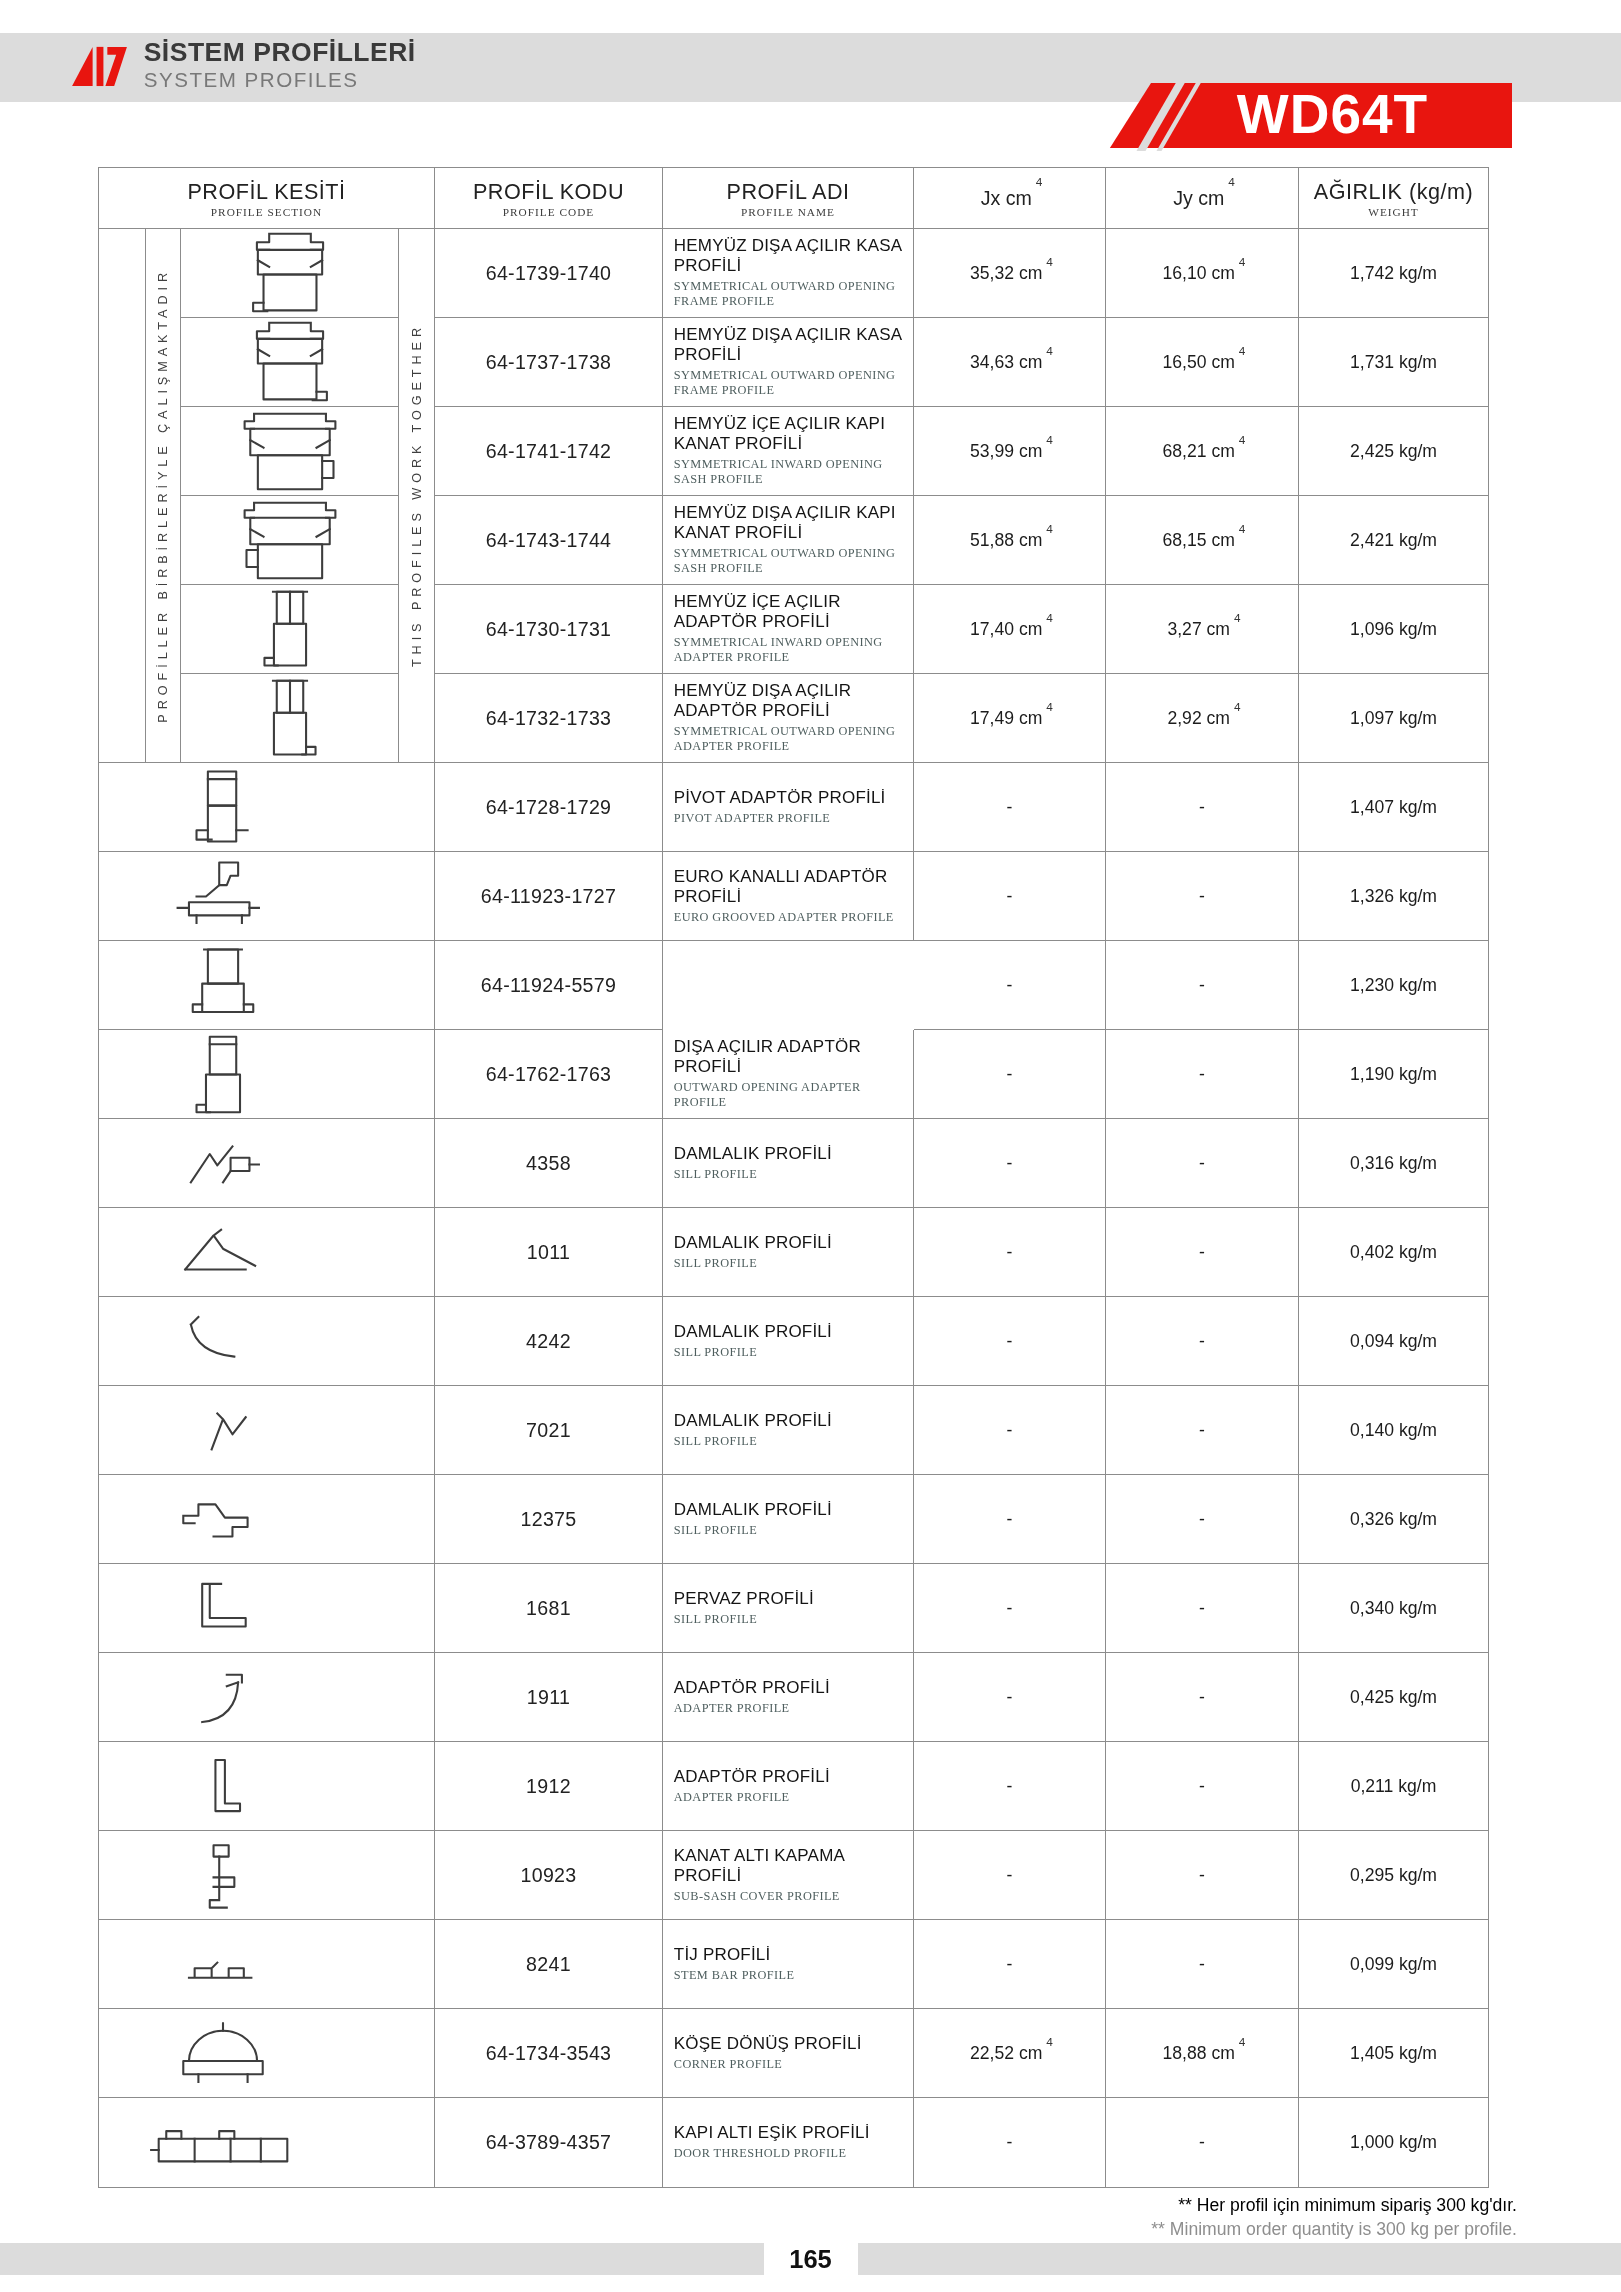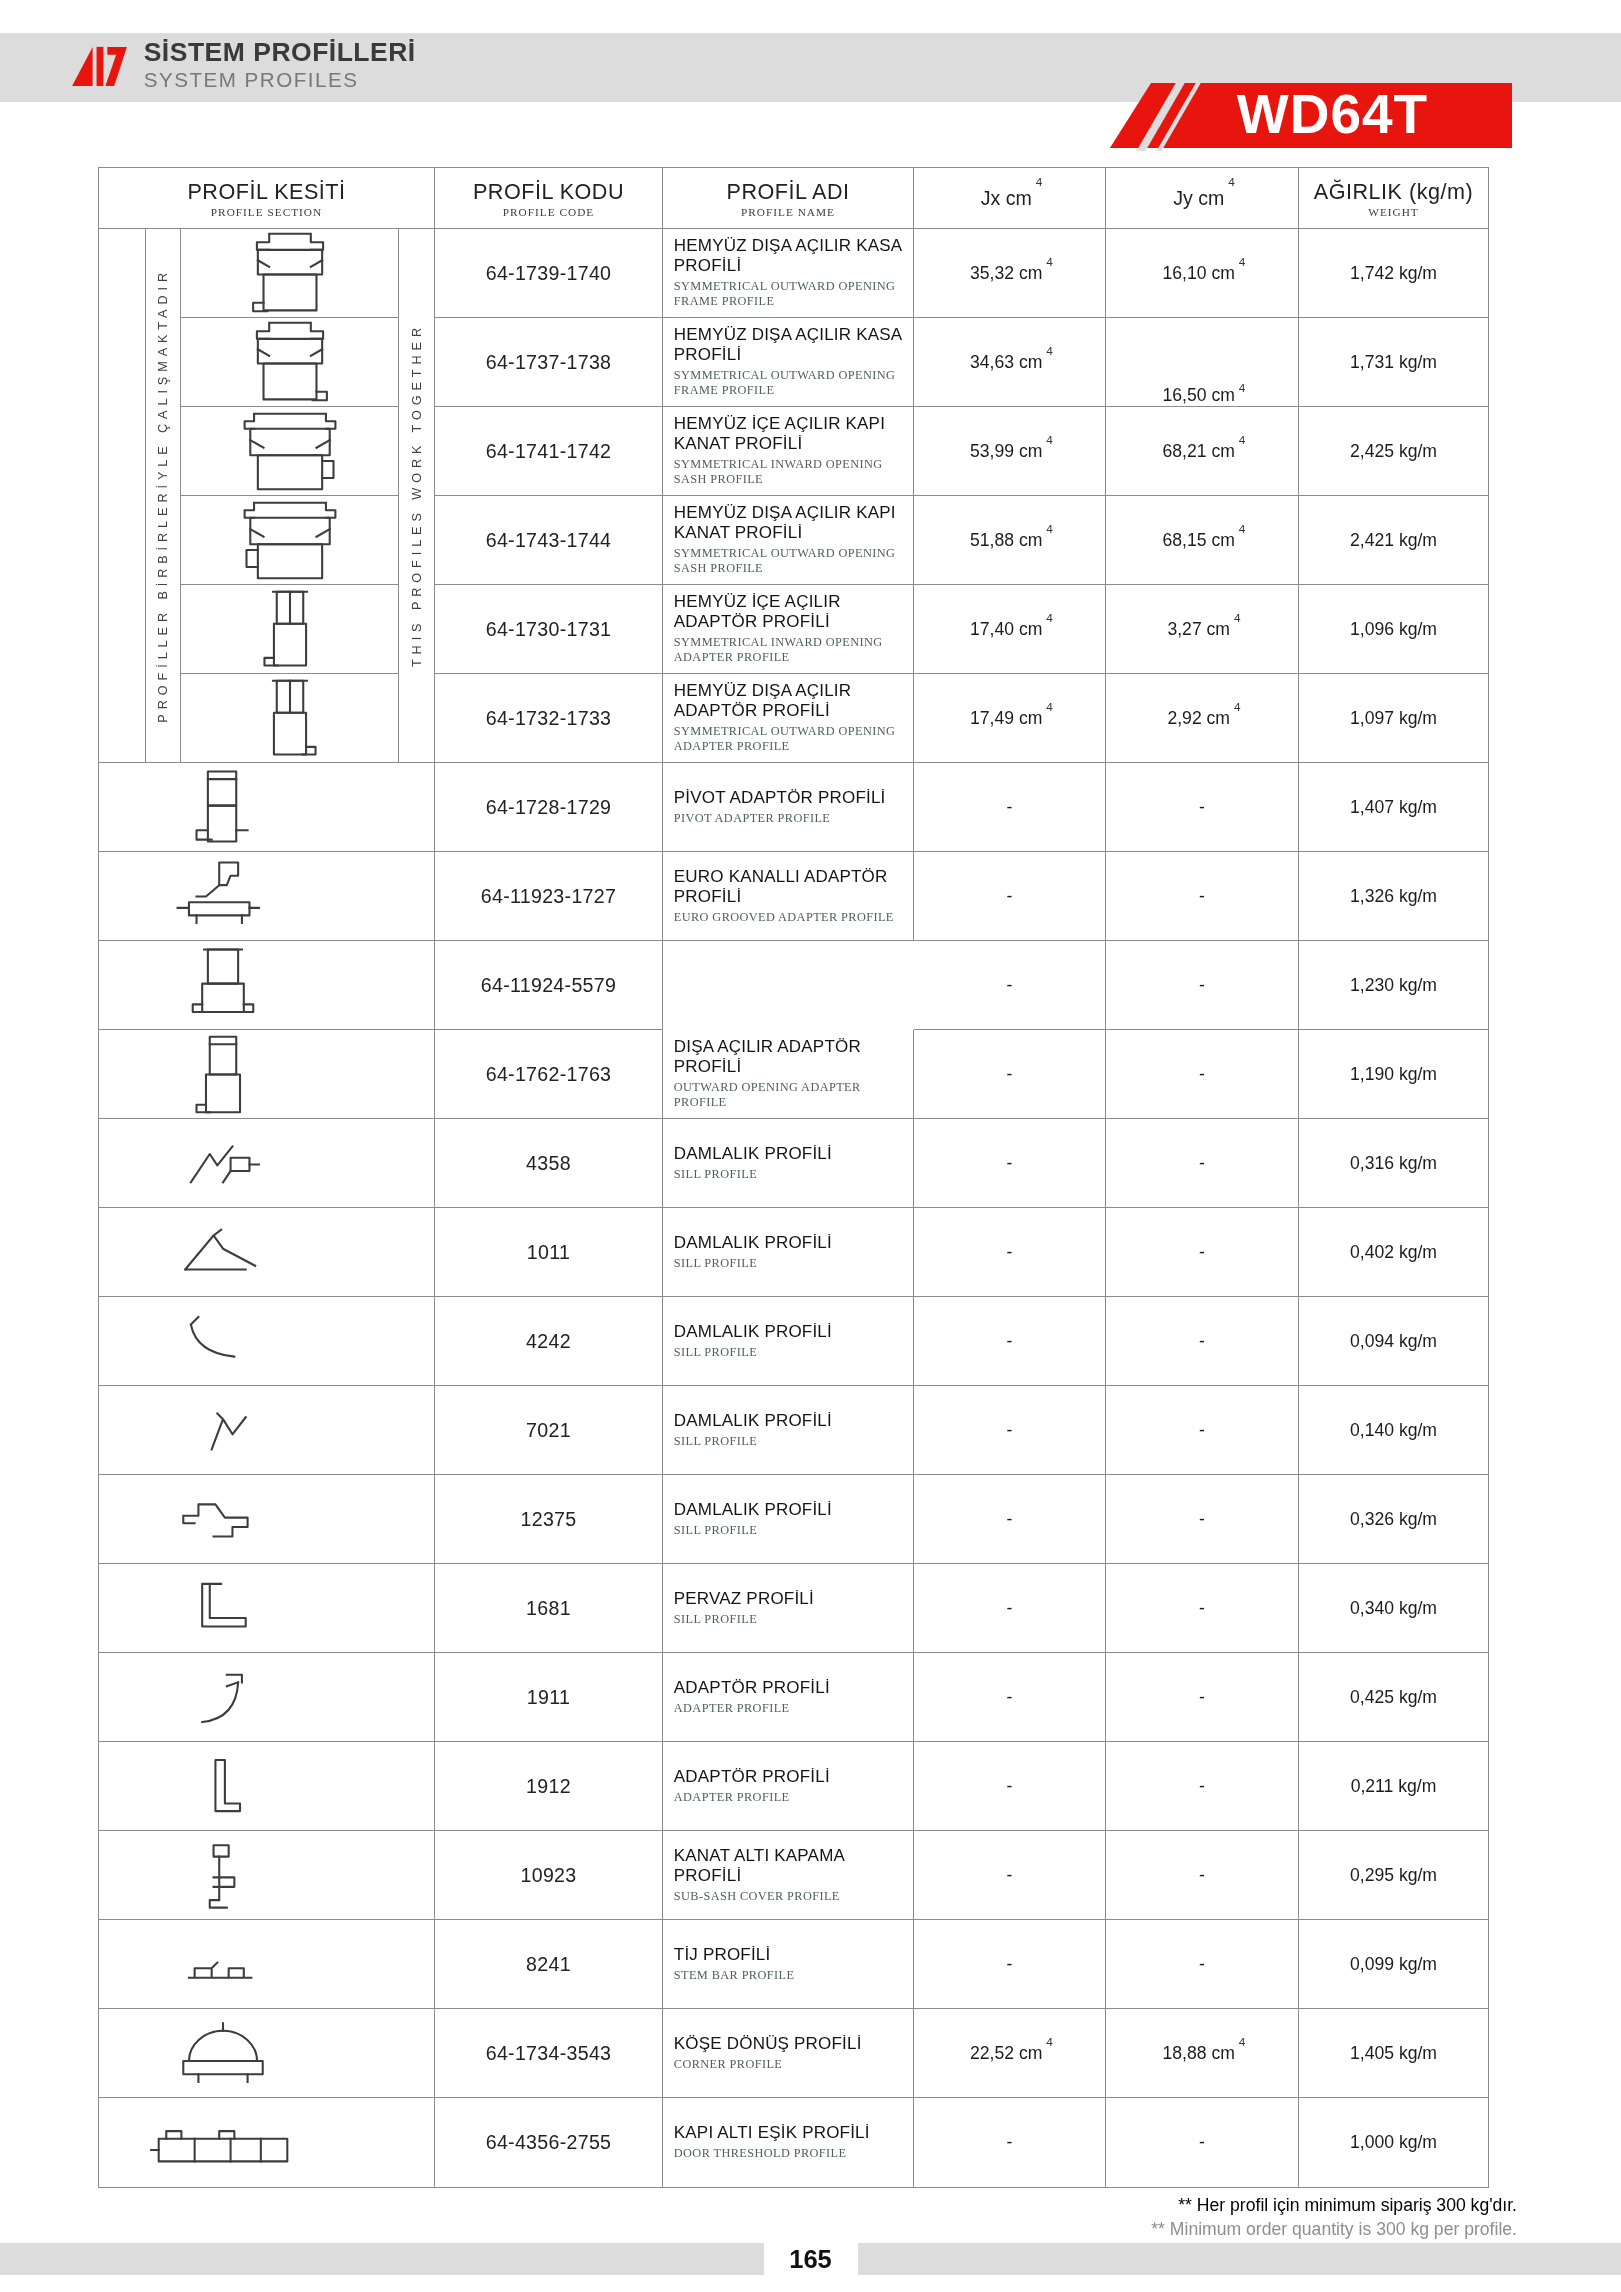--- a/index.html
+++ b/index.html
@@ -166,21 +166,21 @@
       </div>
       <div class="c code-cell" style="grid-area: 3 / 5;">64-1737-1738</div>
       <div class="c name-cell" style="grid-area: 3 / 6;">
         <div class="ntr">HEMYÜZ DIŞA AÇILIR KASA PROFİLİ</div>
         <div class="nen">SYMMETRICAL OUTWARD OPENING FRAME PROFILE</div>
       </div>
       <div class="c val-cell" style="grid-area: 3 / 7;">
         <span>34,63 cm</span>
         <sup>4</sup>
       </div>
-      <div class="c val-cell" style="grid-area: 3 / 8; align-items: flex-end;">
+      <div class="c val-cell" style="grid-area: 3 / 8;">
         <span>16,50 cm</span>
         <sup>4</sup>
       </div>
       <div class="c val-cell no-r" style="grid-area: 3 / 9;">1,731 kg/m</div>
       <div class="c img-cell" style="grid-area: 4 / 3;">
         <svg viewBox="0 0 200 92" width="200" height="87">
           <g fill="none" stroke="#3d3d3d" stroke-width="2.2" stroke-linejoin="round" stroke-linecap="square">
             <path d="M62 6h76M62 6v8h-10v8h10M138 6v8h10v8h-10"></path>
             <rect x="58" y="22" width="84" height="28"></rect>
             <path d="M58 34l14 8M142 34l-14 8"></path>
@@ -519,21 +519,21 @@
       </div>
       <div class="c val-cell no-r" style="grid-area: 22 / 9;">1,405 kg/m</div>
       <div class="c img-cell sec-full no-b" style="grid-area: 23 / 1 / auto / 5;">
         <svg viewBox="0 0 200 92" width="200" height="87">
           <g fill="none" stroke="#3d3d3d" stroke-width="2.2" stroke-linejoin="round" stroke-linecap="square">
             <rect x="32" y="42" width="136" height="24"></rect>
             <path d="M70 42v24M108 42v24M140 42v24M40 42v-8h16v8M96 42v-8h16v8M32 54h-8"></path>
           </g>
         </svg>
       </div>
-      <div class="c code-cell no-b" style="grid-area: 23 / 5;">64-4356-2755</div>
+      <div class="c code-cell no-b" style="grid-area: 23 / 5;">64-3789-4357</div>
       <div class="c name-cell no-b" style="grid-area: 23 / 6;">
         <div class="ntr">KAPI ALTI EŞİK PROFİLİ</div>
         <div class="nen">DOOR THRESHOLD PROFILE</div>
       </div>
       <div class="c val-cell no-b" style="grid-area: 23 / 7;">-</div>
       <div class="c val-cell no-b" style="grid-area: 23 / 8;">-</div>
       <div class="c val-cell no-r no-b" style="grid-area: 23 / 9;">1,000 kg/m</div>
     </div>
 
   <div class="notes">

